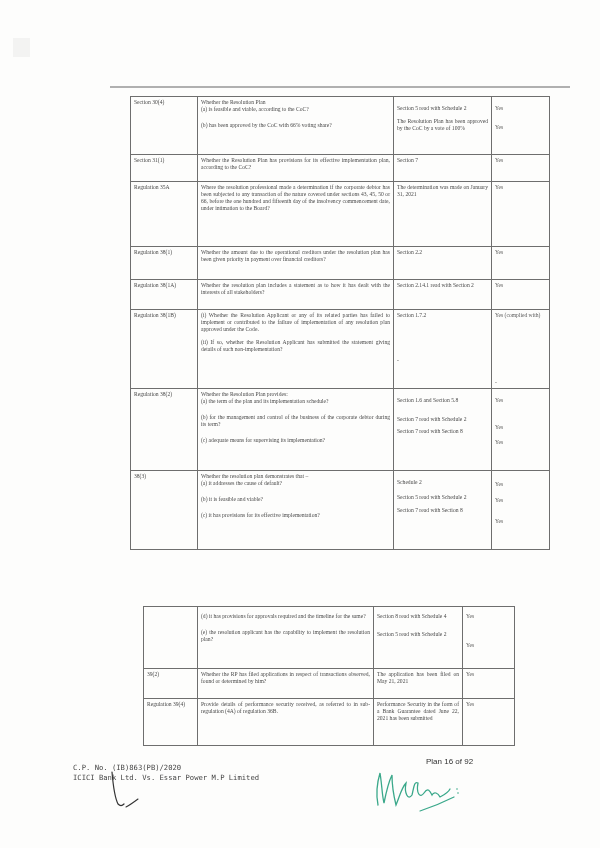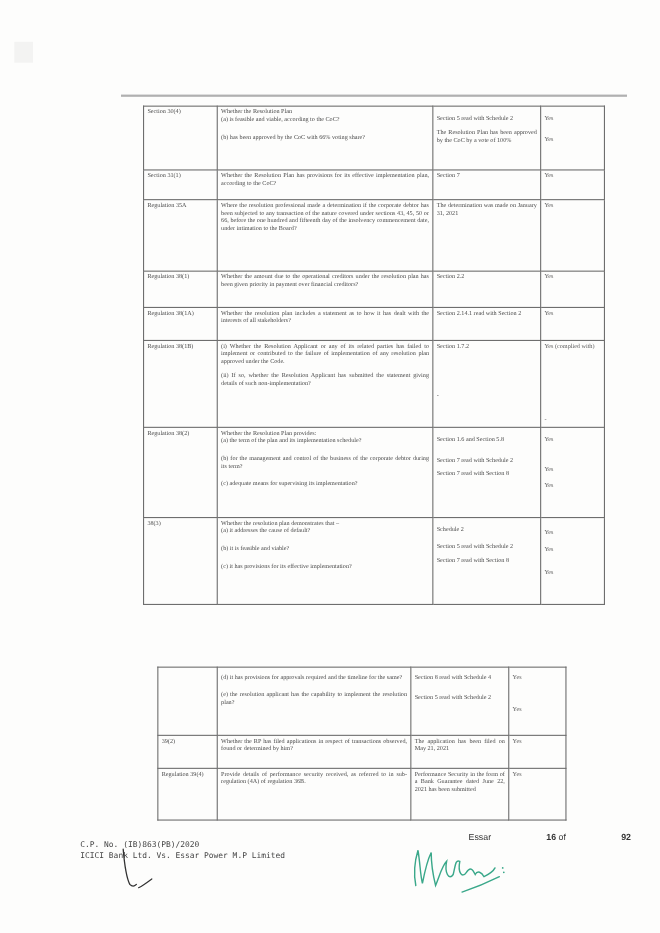--- a/index.html
+++ b/index.html
@@ -10,21 +10,21 @@
   table.doc { position:absolute; border-collapse:collapse; table-layout:fixed; font-size:5.6px; line-height:7.1px; }
   table.doc td { border:0.8px solid #6e6e6e; vertical-align:top; padding:1.5px 3px 1px 3px; }
   #t1 { left:130px; top:96px; width:419px; }
   #t2 { left:143px; top:606px; width:371px; }
   .j { text-align:justify; }
   .gap { height:6px; }
   .gapL { height:9px; }
   .ans { color:#5a5a5a; }
   .footer { position:absolute; left:73px; top:763px; font-family:"DejaVu Sans Mono","Liberation Mono",monospace; font-size:7.2px; line-height:10px; color:#444; }
   .pageno { position:absolute; left:426px; top:757px; font-family:"Liberation Sans","DejaVu Sans",sans-serif; font-size:8px; color:#333; }
-  .pageno b { font-weight:bold;margin-left:48px; }
+  .pageno b { font-weight:normal; }
   .sig { position:absolute; left:370px; top:765px; }
   .initials { position:absolute; left:108px; top:770px; }
 </style>
 </head>
 <body>
 
 <div class="scan-mark"></div>
 <div class="top-rule"></div>
 
 <table class="doc" id="t1">
@@ -204,21 +204,21 @@
     <td class="ans">Yes</td>
   </tr>
 </tbody>
   </table>
 
 <div class="footer">
   <div>C.P. No. (IB)863(PB)/2020</div>
   <div>ICICI Bank Ltd. Vs. Essar Power M.P  Limited</div>
 </div>
 
-<div class="pageno"><span>Essar </span><b>16</b><span> of </span><b>92</b></div>
+<div class="pageno"><span>Plan </span><b>16</b><span> of </span><b>92</b></div>
 
 <svg class="sig" width="100" height="50" viewBox="0 0 100 50">
   <path d="M8 40 C6 30,7 18,10 8 C12 20,12 30,14 38 C16 28,18 18,22 10 C22 22,24 32,26 40 C30 30,32 22,36 18 C34 28,38 36,42 30 C44 22,44 16,48 18 C46 28,50 34,54 28 C58 22,60 26,62 30 C64 26,68 28,70 32 M70 32 C74 30,78 28,80 24" fill="none" stroke="#3aa88a" stroke-width="1.3" stroke-linecap="round"></path>
   <path d="M50 46 C62 42,72 38,84 32" fill="none" stroke="#3aa88a" stroke-width="1.2" stroke-linecap="round"></path>
   <circle cx="88" cy="28" r="0.8" fill="#3aa88a"></circle>
   <circle cx="87" cy="24" r="0.8" fill="#3aa88a"></circle>
 </svg>
 
 <svg class="initials" width="40" height="45" viewBox="0 0 40 45">
   <path d="M4 2 C5 14,6 26,10 34 C12 36,14 36,16 34" fill="none" stroke="#333" stroke-width="1.2" stroke-linecap="round"></path>

